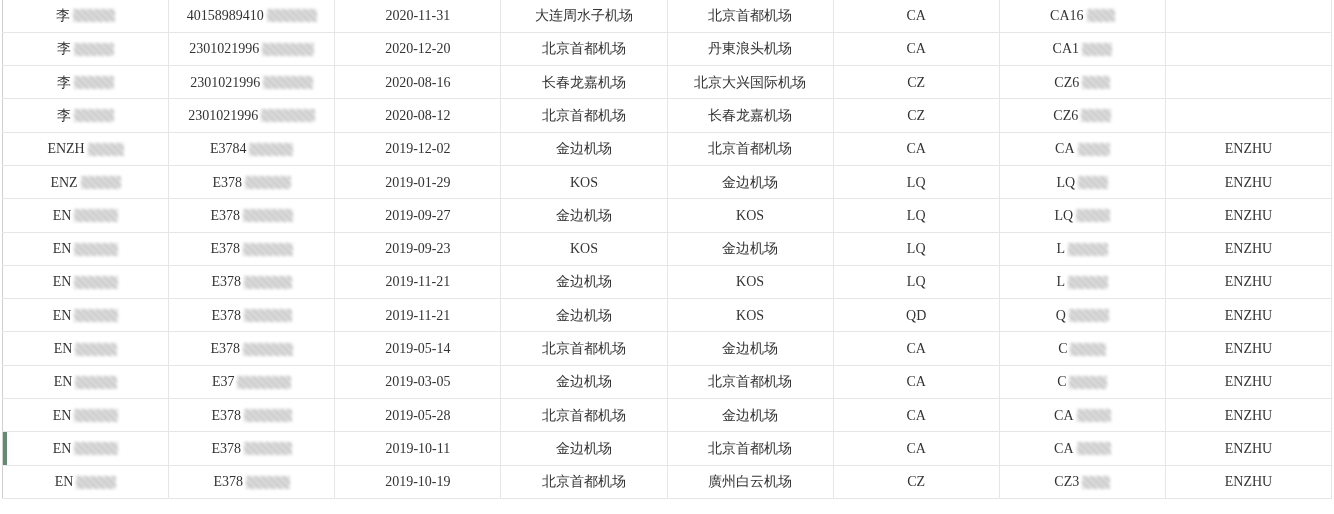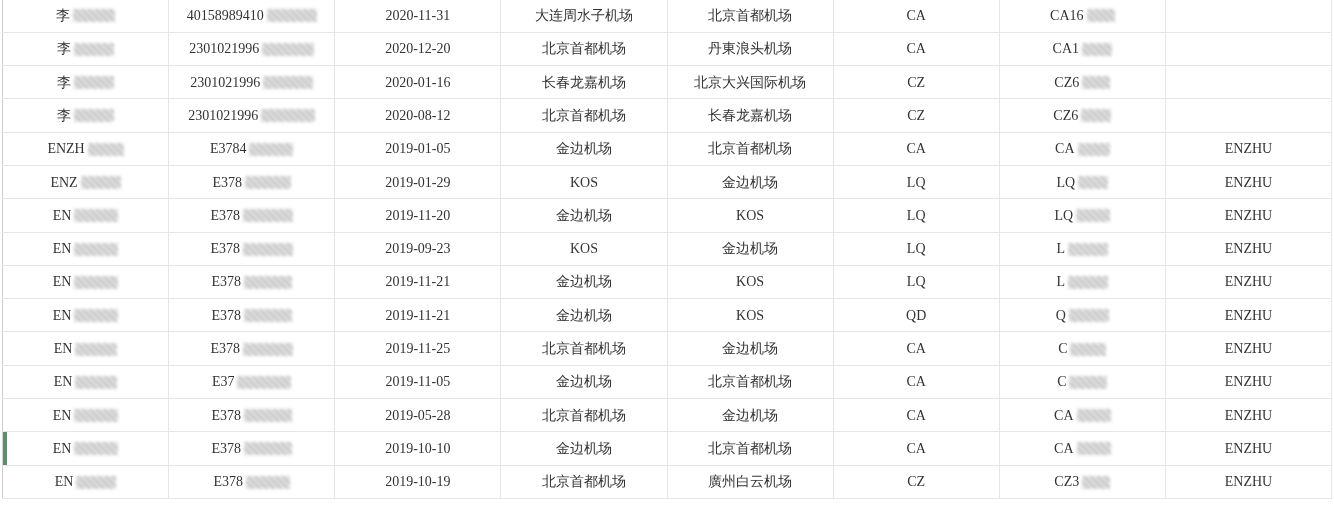--- a/index.html
+++ b/index.html
@@ -66,61 +66,61 @@
           <td><span class="cell-text">2020-12-20</span></td>
           <td><span class="cell-text">北京首都机场</span></td>
           <td><span class="cell-text">丹東浪头机场</span></td>
           <td><span class="cell-text">CA</span></td>
           <td><span class="cell-text">CA1</span><span class="redact" style="width: 30px;"></span></td>
           <td><span class="cell-text"></span></td>
         </tr>
         <tr>
           <td><span class="cell-text">李</span><span class="redact" style="width: 40px;"></span></td>
           <td><span class="cell-text">2301021996</span><span class="redact" style="width: 50px;"></span></td>
-          <td><span class="cell-text">2020-01-16</span></td>
+          <td><span class="cell-text">2020-08-16</span></td>
           <td><span class="cell-text">长春龙嘉机场</span></td>
           <td><span class="cell-text">北京大兴国际机场</span></td>
           <td><span class="cell-text">CZ</span></td>
           <td><span class="cell-text">CZ6</span><span class="redact" style="width: 28px;"></span></td>
           <td><span class="cell-text"></span></td>
         </tr>
         <tr>
           <td><span class="cell-text">李</span><span class="redact" style="width: 40px;"></span></td>
           <td><span class="cell-text">2301021996</span><span class="redact" style="width: 54px;"></span></td>
           <td><span class="cell-text">2020-08-12</span></td>
           <td><span class="cell-text">北京首都机场</span></td>
           <td><span class="cell-text">长春龙嘉机场</span></td>
           <td><span class="cell-text">CZ</span></td>
           <td><span class="cell-text">CZ6</span><span class="redact" style="width: 30px;"></span></td>
           <td><span class="cell-text"></span></td>
         </tr>
         <tr>
           <td><span class="cell-text">ENZH</span><span class="redact" style="width: 36px;"></span></td>
           <td><span class="cell-text">E3784</span><span class="redact" style="width: 44px;"></span></td>
-          <td><span class="cell-text">2019-01-05</span></td>
+          <td><span class="cell-text">2019-12-02</span></td>
           <td><span class="cell-text">金边机场</span></td>
           <td><span class="cell-text">北京首都机场</span></td>
           <td><span class="cell-text">CA</span></td>
           <td><span class="cell-text">CA</span><span class="redact" style="width: 32px;"></span></td>
           <td><span class="cell-text">ENZHU</span></td>
         </tr>
         <tr>
           <td><span class="cell-text">ENZ</span><span class="redact" style="width: 40px;"></span></td>
           <td><span class="cell-text">E378</span><span class="redact" style="width: 46px;"></span></td>
           <td><span class="cell-text">2019-01-29</span></td>
           <td><span class="cell-text">KOS</span></td>
           <td><span class="cell-text">金边机场</span></td>
           <td><span class="cell-text">LQ</span></td>
           <td><span class="cell-text">LQ</span><span class="redact" style="width: 30px;"></span></td>
           <td><span class="cell-text">ENZHU</span></td>
         </tr>
         <tr>
           <td><span class="cell-text">EN</span><span class="redact" style="width: 44px;"></span></td>
           <td><span class="cell-text">E378</span><span class="redact" style="width: 50px;"></span></td>
-          <td><span class="cell-text">2019-11-20</span></td>
+          <td><span class="cell-text">2019-09-27</span></td>
           <td><span class="cell-text">金边机场</span></td>
           <td><span class="cell-text">KOS</span></td>
           <td><span class="cell-text">LQ</span></td>
           <td><span class="cell-text">LQ</span><span class="redact" style="width: 34px;"></span></td>
           <td><span class="cell-text">ENZHU</span></td>
         </tr>
         <tr>
           <td><span class="cell-text">EN</span><span class="redact" style="width: 44px;"></span></td>
           <td><span class="cell-text">E378</span><span class="redact" style="width: 50px;"></span></td>
           <td><span class="cell-text">2019-09-23</span></td>
@@ -146,51 +146,51 @@
           <td><span class="cell-text">2019-11-21</span></td>
           <td><span class="cell-text">金边机场</span></td>
           <td><span class="cell-text">KOS</span></td>
           <td><span class="cell-text">QD</span></td>
           <td><span class="cell-text">Q</span><span class="redact" style="width: 40px;"></span></td>
           <td><span class="cell-text">ENZHU</span></td>
         </tr>
         <tr>
           <td><span class="cell-text">EN</span><span class="redact" style="width: 42px;"></span></td>
           <td><span class="cell-text">E378</span><span class="redact" style="width: 50px;"></span></td>
-          <td><span class="cell-text">2019-11-25</span></td>
+          <td><span class="cell-text">2019-05-14</span></td>
           <td><span class="cell-text">北京首都机场</span></td>
           <td><span class="cell-text">金边机场</span></td>
           <td><span class="cell-text">CA</span></td>
           <td><span class="cell-text">C</span><span class="redact" style="width: 36px;"></span></td>
           <td><span class="cell-text">ENZHU</span></td>
         </tr>
         <tr>
           <td><span class="cell-text">EN</span><span class="redact" style="width: 42px;"></span></td>
           <td><span class="cell-text">E37</span><span class="redact" style="width: 54px;"></span></td>
-          <td><span class="cell-text">2019-11-05</span></td>
+          <td><span class="cell-text">2019-03-05</span></td>
           <td><span class="cell-text">金边机场</span></td>
           <td><span class="cell-text">北京首都机场</span></td>
           <td><span class="cell-text">CA</span></td>
           <td><span class="cell-text">C</span><span class="redact" style="width: 38px;"></span></td>
           <td><span class="cell-text">ENZHU</span></td>
         </tr>
         <tr>
           <td><span class="cell-text">EN</span><span class="redact" style="width: 44px;"></span></td>
           <td><span class="cell-text">E378</span><span class="redact" style="width: 48px;"></span></td>
           <td><span class="cell-text">2019-05-28</span></td>
           <td><span class="cell-text">北京首都机场</span></td>
           <td><span class="cell-text">金边机场</span></td>
           <td><span class="cell-text">CA</span></td>
           <td><span class="cell-text">CA</span><span class="redact" style="width: 34px;"></span></td>
           <td><span class="cell-text">ENZHU</span></td>
         </tr>
         <tr class="marked">
           <td><span class="cell-text">EN</span><span class="redact" style="width: 44px;"></span></td>
           <td><span class="cell-text">E378</span><span class="redact" style="width: 48px;"></span></td>
-          <td><span class="cell-text">2019-10-10</span></td>
+          <td><span class="cell-text">2019-10-11</span></td>
           <td><span class="cell-text">金边机场</span></td>
           <td><span class="cell-text">北京首都机场</span></td>
           <td><span class="cell-text">CA</span></td>
           <td><span class="cell-text">CA</span><span class="redact" style="width: 34px;"></span></td>
           <td><span class="cell-text">ENZHU</span></td>
         </tr>
         <tr>
           <td><span class="cell-text">EN</span><span class="redact" style="width: 40px;"></span></td>
           <td><span class="cell-text">E378</span><span class="redact" style="width: 44px;"></span></td>
           <td><span class="cell-text">2019-10-19</span></td>

